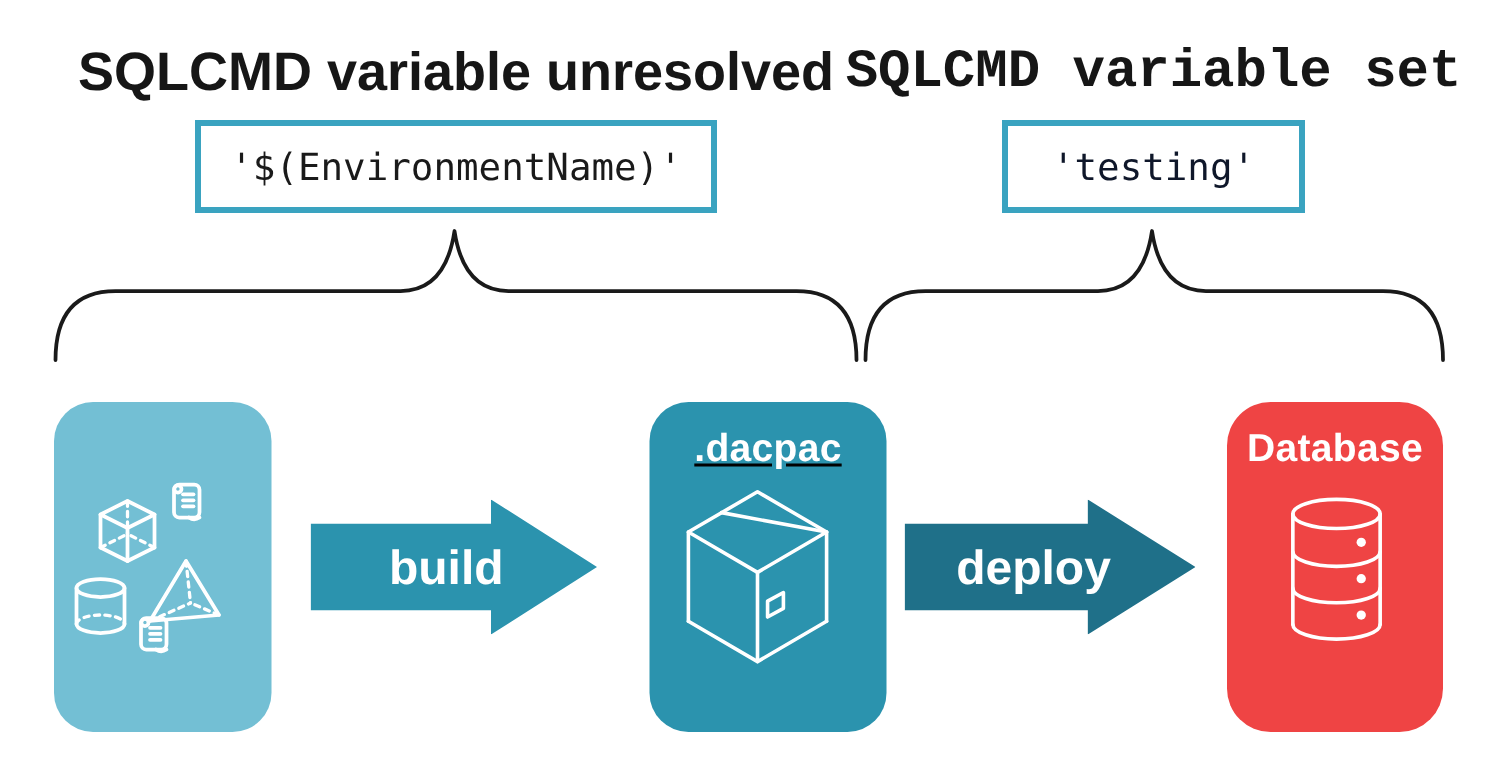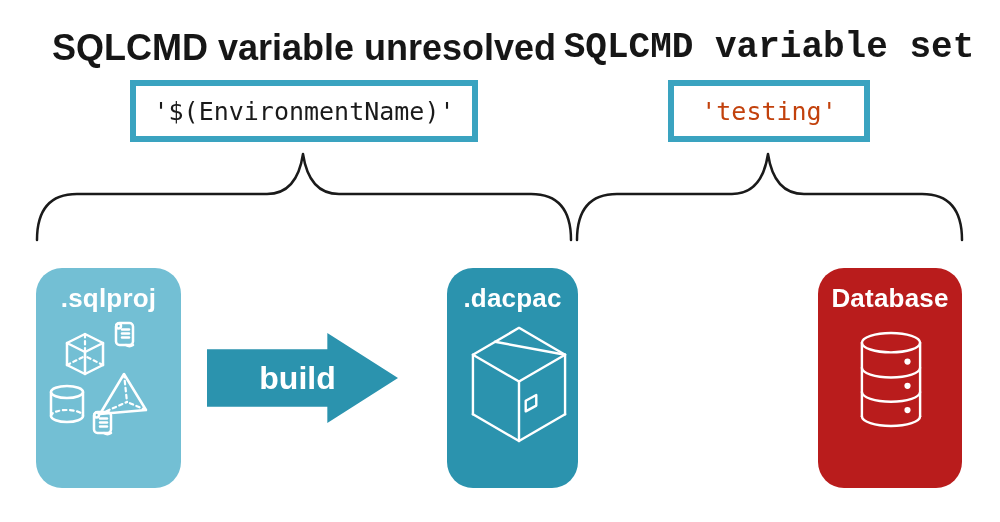--- a/index.html
+++ b/index.html
@@ -23,21 +23,21 @@
     color: #161616;
     white-space: nowrap;
   }
   .title-left  { left: 304px; }
   .title-right { left: 769px; }
 
   .code-box {
     position: absolute;
     top: 80px;
     height: 62px;
-    border: 6px solid #404040;
+    border: 4px solid #404040;
     background: #ffffff;
     display: flex;
     align-items: center;
     justify-content: center;
   }
   .code-box-left  { left: 130px; width: 348px; }
   .code-box-right { left: 668px; width: 202px; }
   .code-text {
     font-family: "DejaVu Sans Mono", monospace;
     font-size: 25px;
@@ -52,21 +52,21 @@
     pointer-events: none;
   }
 
   .card {
     position: absolute;
     top: 268px;
     height: 220px;
     border-radius: 26px;
   }
   .card-sqlproj  { left: 36px;  width: 145px; }
-  .card-dacpac   { left: 447px; width: 131px; }
+  .card-dacpac   { left: 433px; width: 158px; text-decoration: underline; }
   .card-database { left: 818px; width: 144px; }
   .card-title {
     margin-top: 15px;
     text-align: center;
     font-size: 26px;
     font-weight: 700;
     color: #ffffff;
     letter-spacing: 0.2px;
   }
   .card svg { position: absolute; }
@@ -102,30 +102,29 @@
 
 <div class="canvas" style="background-color: rgb(255, 255, 255);">
 
   <div class="group-title title-left" style="color: rgb(22, 22, 22);">SQLCMD variable unresolved</div>
   <div class="group-title title-right" style="color: rgb(22, 22, 22); font-family: Liberation Mono, monospace;">SQLCMD variable set</div>
 
   <div class="code-box code-box-left" style="border-color: rgb(58, 163, 192);">
     <span class="code-text" style="color: rgb(26, 26, 26);">'$(EnvironmentName)'</span>
   </div>
   <div class="code-box code-box-right" style="border-color: rgb(58, 163, 192);">
-    <span class="code-text" style="color: #c2410c;">'testing'</span>
+    <span class="code-text" style="color: #0f172a;">'testing'</span>
   </div>
 
   <svg class="braces-layer" viewBox="0 0 1000 522" style="color: rgb(26, 26, 26);">
     <path class="s" stroke-width="2.6" d="M 37 240 Q 37 194 77 194 L 267 194 Q 297 194 303 154 Q 309 194 339 194 L 531 194 Q 571 194 571 240"></path>
     <path class="s" stroke-width="2.6" d="M 577 240 Q 577 194 617 194 L 732 194 Q 762 194 768 154 Q 774 194 804 194 L 922 194 Q 962 194 962 240"></path>
   </svg>
 
   <div class="card card-sqlproj" style="background-color: rgb(115, 191, 212);">
-    <div class="card-title" style="color: rgb(255, 255, 255);">.sqlproj</div>
     <svg class="icon-sqlproj" viewBox="0 0 100 118" style="color: rgb(255, 255, 255);">
 
       <g transform="translate(64,0)">
         <rect class="s" x="3" y="3" width="17" height="22" rx="3.5"></rect>
         <circle class="s" cx="5.6" cy="6" r="2.4"></circle>
         <line class="s" x1="9" y1="9.5" x2="16" y2="9.5"></line>
         <line class="s" x1="9" y1="13.5" x2="16" y2="13.5"></line>
         <line class="s" x1="9" y1="17.5" x2="16" y2="17.5"></line>
         <path class="s" d="M13 25 q3.4 2.4 7 0"></path>
       </g>
@@ -177,22 +176,25 @@
       <polygon class="s" points="55,4 103,32 55,60 7,32"></polygon>
       <line class="s" x1="7" y1="32" x2="7" y2="94"></line>
       <line class="s" x1="103" y1="32" x2="103" y2="94"></line>
       <line class="s" x1="55" y1="60" x2="55" y2="122"></line>
       <polyline class="s" points="7,94 55,122 103,94"></polyline>
       <line class="s" x1="30" y1="18.5" x2="103" y2="32"></line>
       <polygon class="s" points="62,80 73,74 73,85 62,91"></polygon>
     </svg>
   </div>
 
-
-  <div class="card card-database" style="background-color: #b91c1c;">
+  <div class="arrow arrow-deploy" style="background-color: rgb(31, 112, 137);">
+    <span class="arrow-label">deploy</span>
+  </div>
+
+  <div class="card card-database" style="background-color: #ef4444; border-radius: 29px;">
     <div class="card-title" style="color: rgb(255, 255, 255);">Database</div>
     <svg class="icon-database" viewBox="0 0 80 100" style="color: rgb(255, 255, 255);">
       <ellipse class="s" cx="40" cy="12" rx="30" ry="10"></ellipse>
       <line class="s" x1="10" y1="12" x2="10" y2="88"></line>
       <line class="s" x1="70" y1="12" x2="70" y2="88"></line>
       <path class="s" d="M10 38 A30 10 0 0 0 70 38"></path>
       <path class="s" d="M10 63 A30 10 0 0 0 70 63"></path>
       <path class="s" d="M10 88 A30 10 0 0 0 70 88"></path>
       <circle class="f" cx="57" cy="31.5" r="3.2"></circle>
       <circle class="f" cx="57" cy="56.5" r="3.2"></circle>

